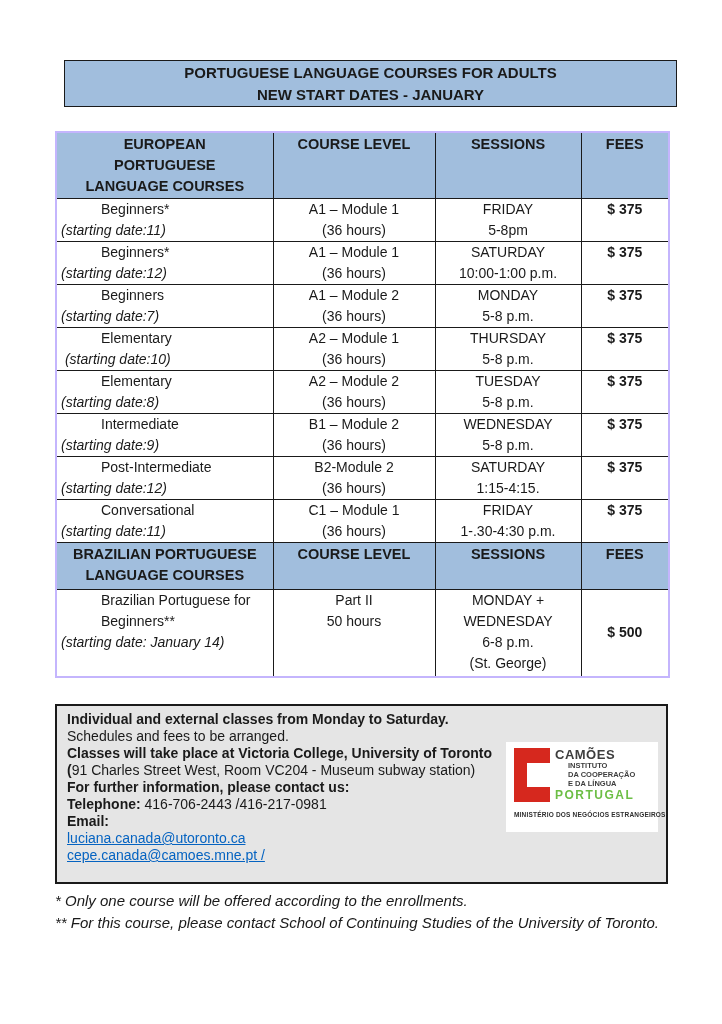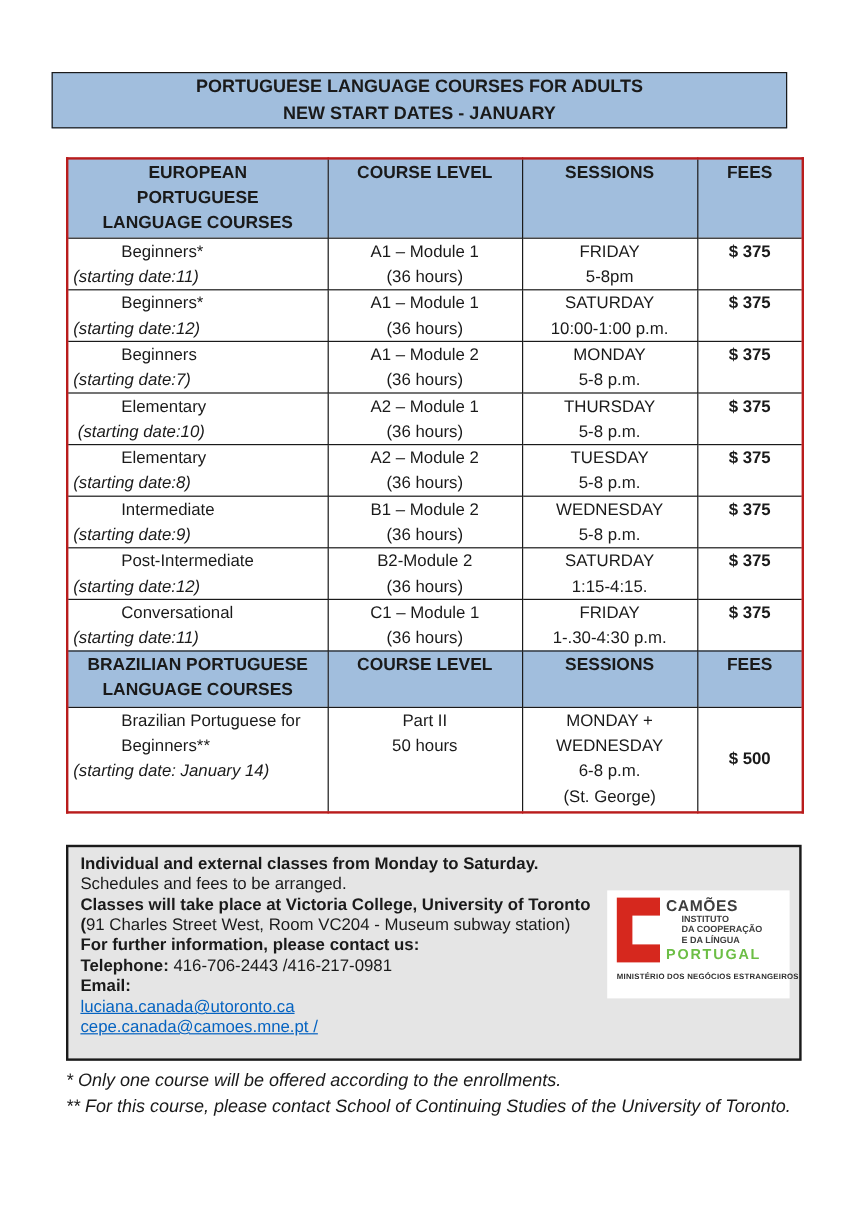--- a/index.html
+++ b/index.html
@@ -5,32 +5,32 @@
   * { box-sizing: border-box; }
   html, body { margin: 0; padding: 0; }
   body {
     width: 722px; height: 1024px; background: #ffffff;
     font-family: "Liberation Sans", sans-serif; color: #1a1a1a;
   }
   .page { position: relative; width: 722px; height: 1024px; overflow: hidden; background: #fff; }
 
   
   .title-box {
-    position: absolute; left: 43px; top: 60px; width: 613px; height: 47px;
+    position: absolute; left: 64px; top: 60px; width: 613px; height: 47px;
     background: #A1BEDD; border: 1px solid #1a1a1a;
     text-align: center; font-weight: bold; font-size: 15px; line-height: 22px;
     padding-top: 1px;
   }
   .title-line { display: block; }
 
   
   .courses-table {
     position: absolute; left: 55px; top: 131px;
     border-collapse: collapse; table-layout: fixed; width: 613px;
-    border: 2px solid #b91c1c;
+    border: 2px solid #c4b5fd;
   }
   .courses-table td {
     border: 1px solid #1a1a1a; vertical-align: top;
     font-size: 14px; line-height: 21px; padding: 0 4px;
   }
   .hdr td {
     background: #A1BEDD; font-weight: bold; text-align: center; font-size: 14.5px;
     padding-top: 1px;
   }
   tr.hdr1 { height: 66px; }

